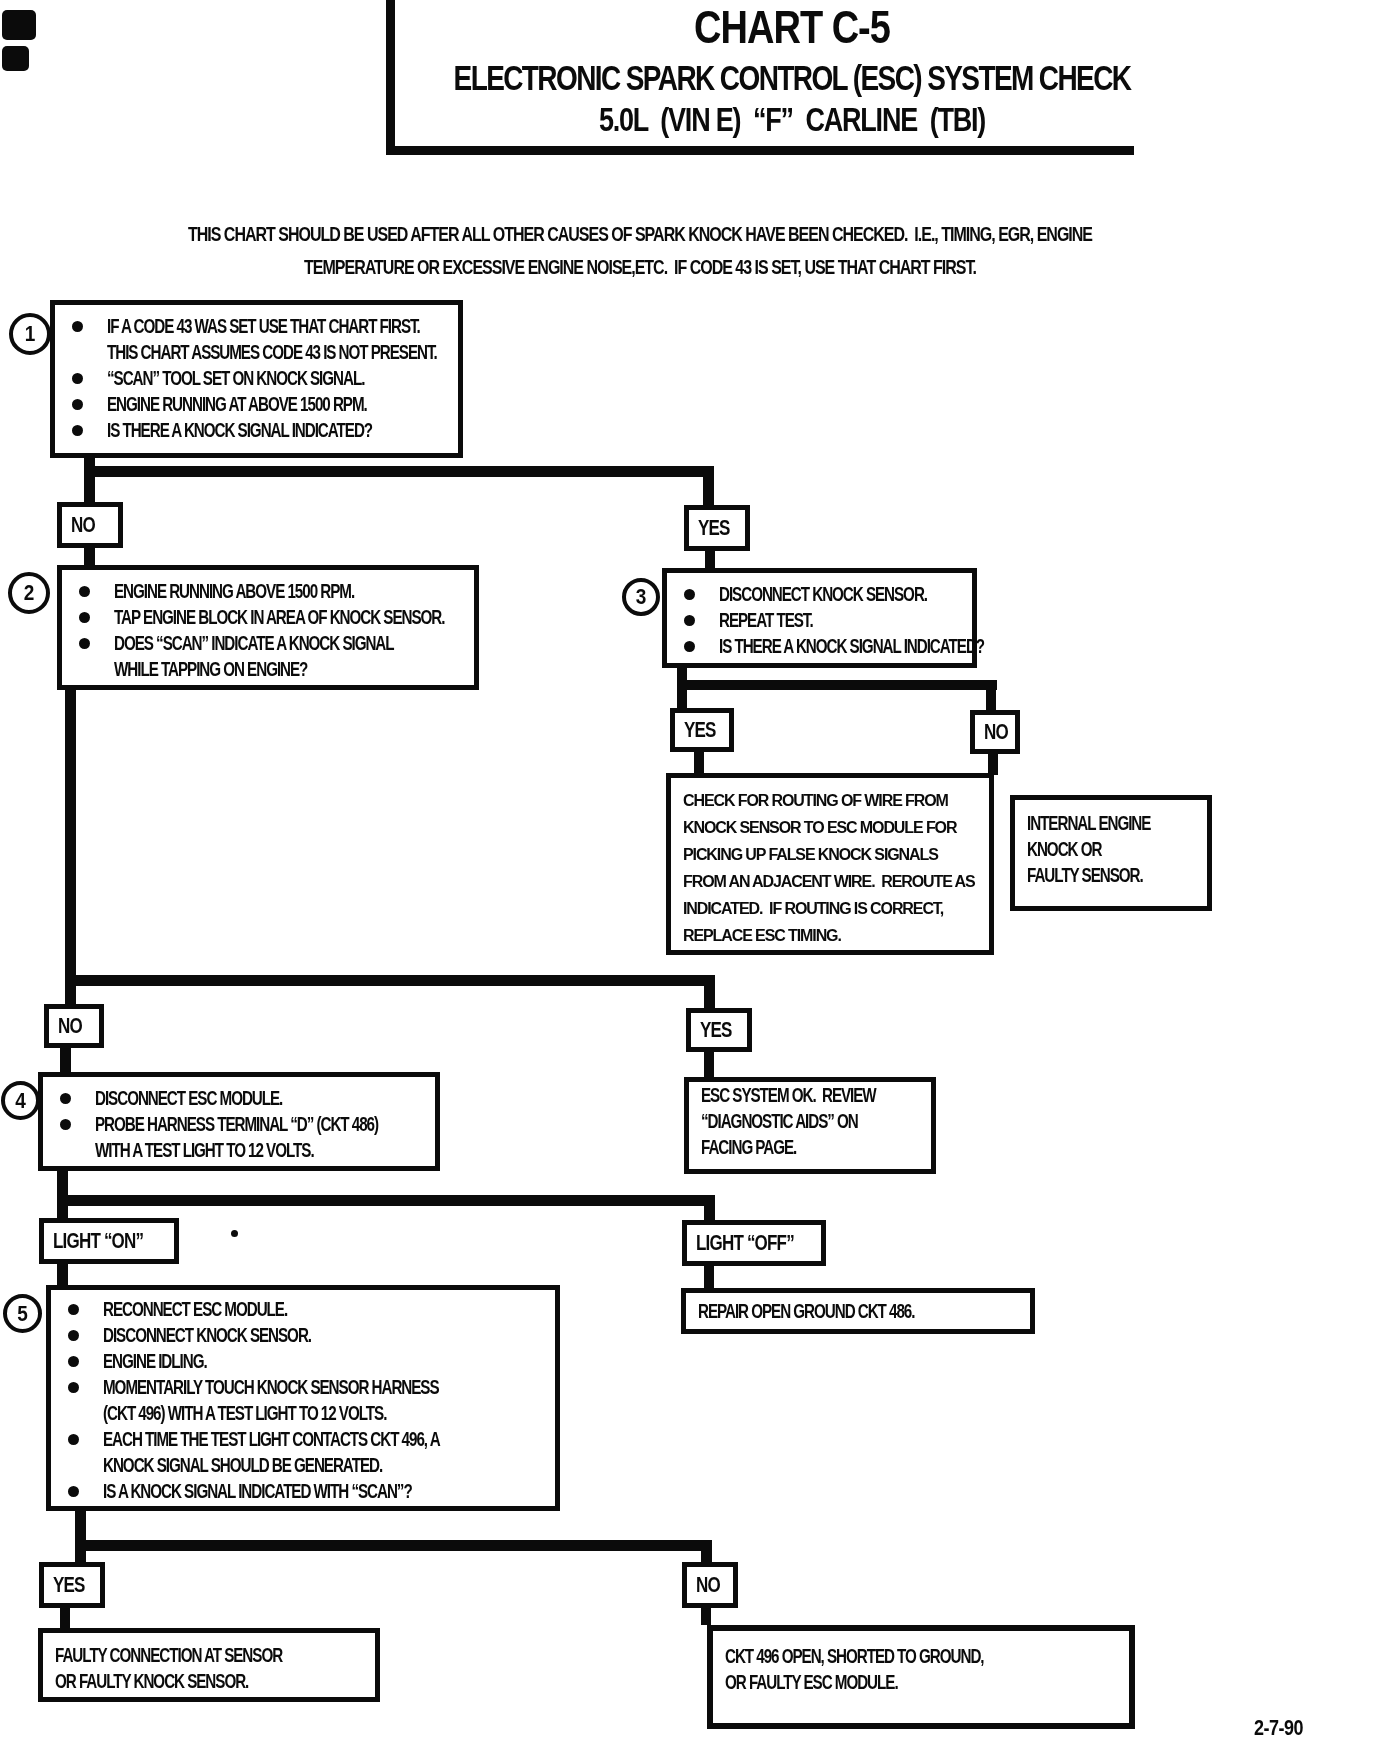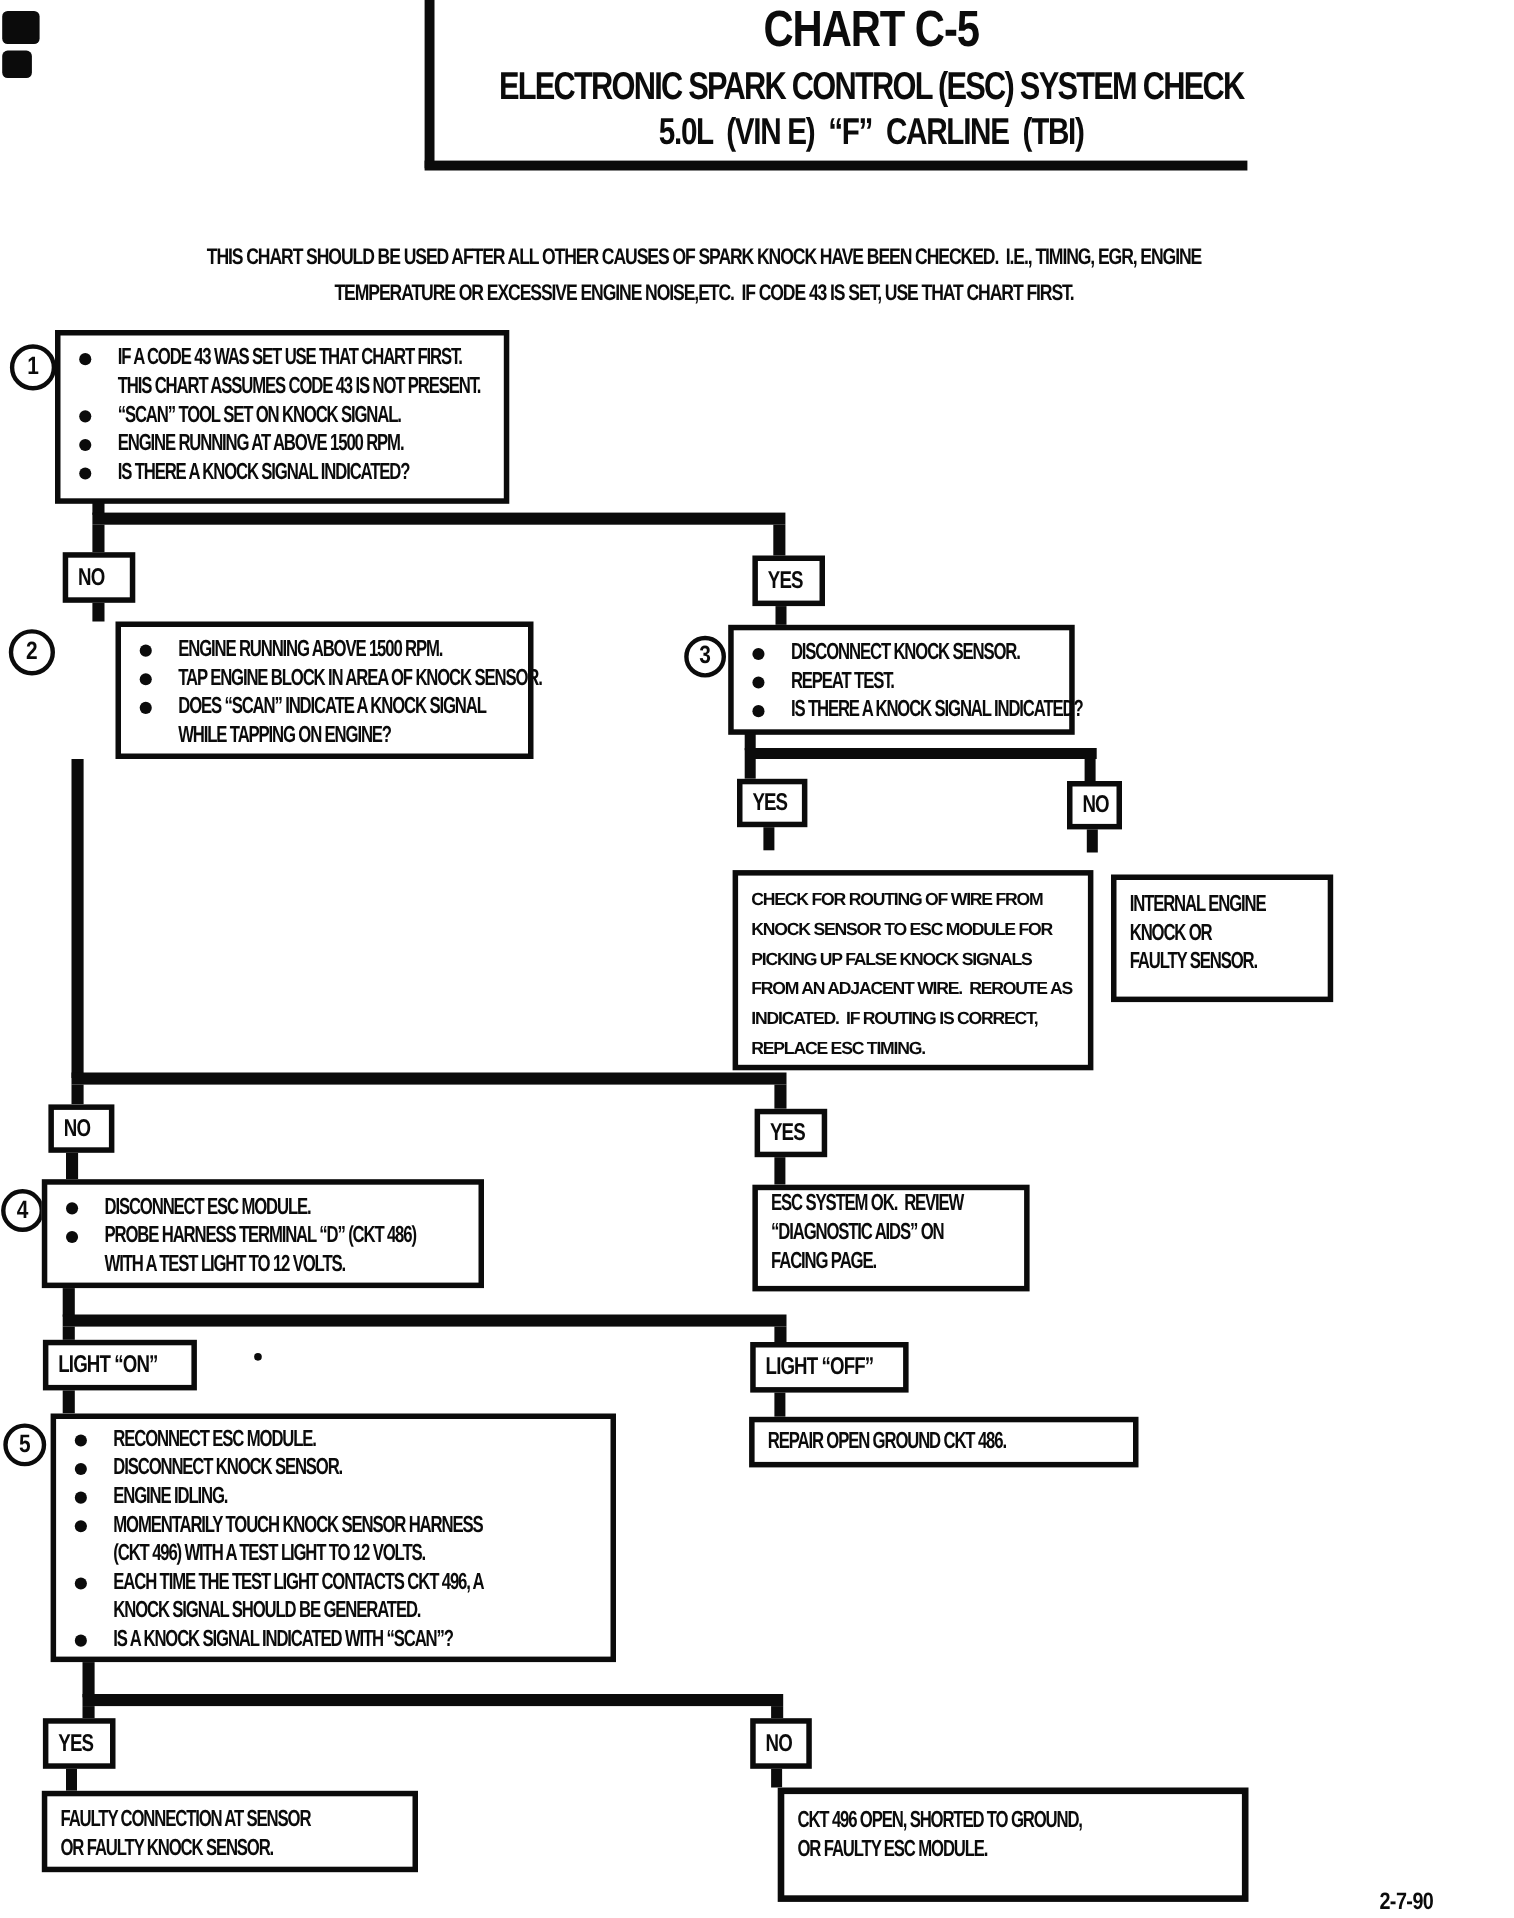--- a/index.html
+++ b/index.html
@@ -92,21 +92,21 @@
   <span class="tx">NO</span>
 </div>
 <div class="lbl" style="left:684px;top:505px;width:66px;height:46px;">
   <span class="tx">YES</span>
 </div>
 
 <div class="vl" style="left:84px;top:548px;width:11px;height:17px;"></div>
 <div class="crc" style="left:8px;top:572px;">
   <span class="tx">2</span>
 </div>
-<div class="bx" style="left:57px;top:565px;width:380px;height:125px;margin-left:48px;">
+<div class="bx" style="left:57px;top:565px;width:422px;height:125px;">
   <div class="ln">
       <span class="blt dot"></span>
       <span class="tx">ENGINE RUNNING ABOVE 1500 RPM.</span>
     </div>
   <div class="ln">
       <span class="blt dot"></span>
       <span class="tx">TAP ENGINE BLOCK IN AREA OF KNOCK SENSOR.</span>
     </div>
   <div class="ln">
       <span class="blt dot"></span>
@@ -143,21 +143,21 @@
 <div class="vl" style="left:986px;top:690px;width:10px;height:22px;"></div>
 
 <div class="lbl" style="left:670px;top:708px;width:64px;height:44px;">
   <span class="tx">YES</span>
 </div>
 <div class="lbl" style="left:970px;top:710px;width:50px;height:44px;">
   <span class="tx">NO</span>
 </div>
 
 <div class="vl" style="left:694px;top:752px;width:10px;height:21px;"></div>
-<div class="bx" style="left:666px;top:773px;width:328px;height:182px;padding-top:14px;margin-top:18px;">
+<div class="bx" style="left:666px;top:773px;width:328px;height:182px;padding-top:14px;">
   <div class="ln27"><span class="tx">CHECK FOR ROUTING OF WIRE FROM</span></div>
   <div class="ln27"><span class="tx">KNOCK SENSOR TO ESC MODULE FOR</span></div>
   <div class="ln27"><span class="tx">PICKING UP FALSE KNOCK SIGNALS</span></div>
   <div class="ln27"><span class="tx">FROM AN ADJACENT WIRE.  REROUTE AS</span></div>
   <div class="ln27"><span class="tx">INDICATED.  IF ROUTING IS CORRECT,</span></div>
   <div class="ln27"><span class="tx">REPLACE ESC TIMING.</span></div>
 </div>
 
 <div class="vl" style="left:988px;top:754px;width:10px;height:21px;"></div>
 <div class="bx" style="left:1010px;top:795px;width:202px;height:116px;padding-top:10px;">

